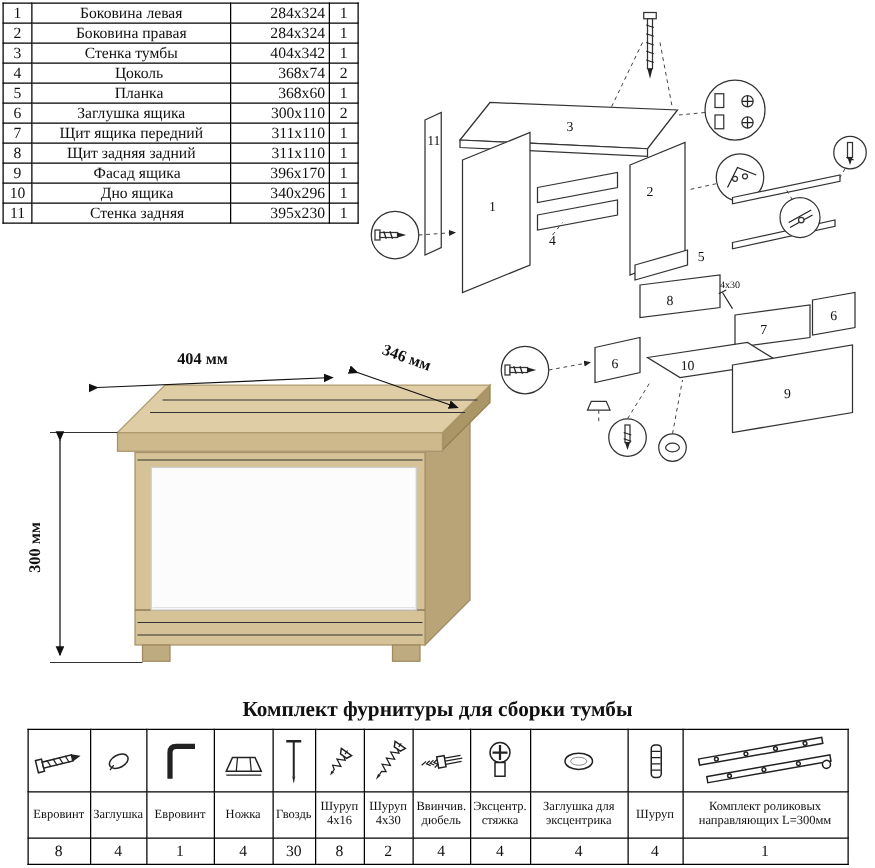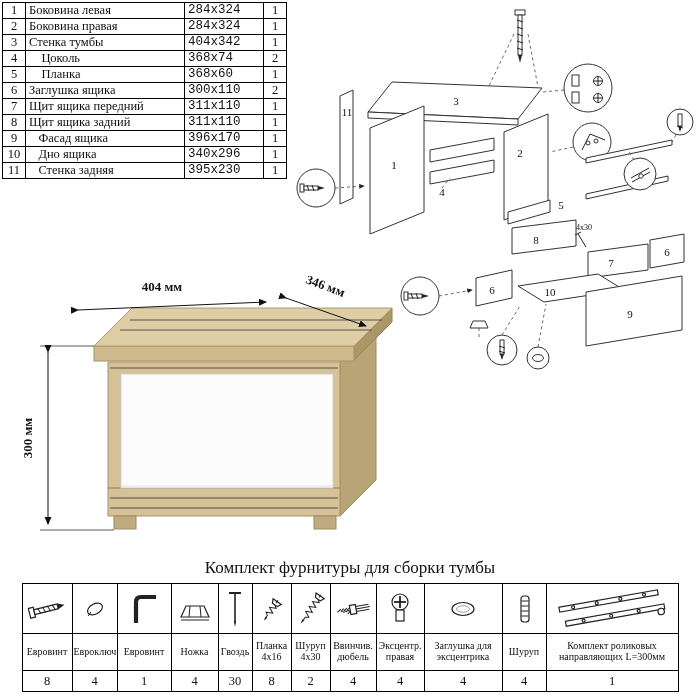--- a/index.html
+++ b/index.html
@@ -8,43 +8,43 @@
     background:#ffffff;color:#111;
     font-family:"Liberation Serif", "DejaVu Serif", serif;
   }
   
   .parts-table{position:absolute;left:2px;top:2px;border-collapse:collapse;table-layout:fixed;}
   .parts-table td{
     border:1px solid #000;font-size:12.5px;line-height:15px;height:15px;
     padding:0 3px;white-space:nowrap;overflow:hidden;
   }
   .parts-table td.c-num{width:22px;text-align:center;padding:0;}
-  .parts-table td.c-name{width:152px;text-align:left;}
-  .parts-table td.c-size{width:72px;text-align:left;font-family:Liberation Mono, monospace;}
+  .parts-table td.c-name{width:152px;text-align:center;}
+  .parts-table td.c-size{width:72px;text-align:right;}
   .parts-table td.c-qty{width:22px;text-align:center;padding:0;}
 
   
   #diagram-svg{position:absolute;left:288px;top:2px;}
   #diagram-svg .panel{fill:#ffffff;stroke:#333;stroke-width:1;}
   #diagram-svg .lbl{font-family:"Liberation Serif",serif;font-size:11px;fill:#111;text-anchor:middle;}
   #diagram-svg .lbl-sm{font-family:"Liberation Serif",serif;font-size:8px;fill:#111;text-anchor:middle;}
   #diagram-svg .det{fill:#ffffff;stroke:#333;stroke-width:1;}
   #diagram-svg .dash{stroke:#444;stroke-width:0.8;stroke-dasharray:3,3;fill:none;}
   #diagram-svg .ln{stroke:#222;stroke-width:1;fill:none;}
   #diagram-svg .solid{fill:#222;stroke:none;}
 
   
   #render-svg{position:absolute;left:14px;top:276px;}
   #render-svg .dim{font-family:"Liberation Serif",serif;font-size:13px;font-weight:bold;fill:#111;text-anchor:middle;}
   #render-svg .dimline{stroke:#111;stroke-width:1;fill:none;}
   #render-svg .tick{stroke:#333;stroke-width:0.8;}
 
   
   .hw-wrap{position:absolute;left:11px;top:558px;width:678px;}
-  .hw-title{font-size:17px;text-align:center;margin:0 0 5px 0;font-weight:normal;}
+  .hw-title{font-size:17px;text-align:center;margin:0 0 5px 0;font-weight:bold;}
   .hw-table{border-collapse:collapse;table-layout:fixed;width:656px;margin:4px auto;}
   .hw-table td{border:1px solid #000;text-align:center;vertical-align:middle;overflow:hidden;}
   .hw-icon-cell{height:47px;}
   .hw-name-cell{font-size:10px;line-height:1.08;height:34px;padding:1px 1px;}
   .hw-qty-cell{font-size:12.5px;height:18px;}
   .hw-table svg{display:block;margin:0 auto;}
   .hwic{stroke:#222;stroke-width:1.2;fill:#fff;}
   .hwfill{fill:#222;stroke:none;}
 </style>
 </head>
@@ -89,21 +89,21 @@
       <td class="c-qty">2</td>
     </tr>
     <tr>
       <td class="c-num">7</td>
       <td class="c-name">Щит ящика передний</td>
       <td class="c-size">311x110</td>
       <td class="c-qty">1</td>
     </tr>
     <tr>
       <td class="c-num">8</td>
-      <td class="c-name">Щит ящика задний</td>
+      <td class="c-name">Щит задняя задний</td>
       <td class="c-size">311x110</td>
       <td class="c-qty">1</td>
     </tr>
     <tr>
       <td class="c-num">9</td>
       <td class="c-name">&nbsp;&nbsp;&nbsp;Фасад ящика</td>
       <td class="c-size">396x170</td>
       <td class="c-qty">1</td>
     </tr>
     <tr>
@@ -458,28 +458,28 @@
               <circle class="hwic" cx="30" cy="28.5" r="1.5"></circle>
               <circle class="hwic" cx="58" cy="28.5" r="1.5"></circle>
               <circle class="hwic" cx="86" cy="28.5" r="1.5"></circle>
               <circle class="hwic" cx="108" cy="33" r="3.2"></circle>
             </g>
           </svg>
         </td>
       </tr>
       <tr>
         <td class="hw-name-cell">Евровинт</td>
-        <td class="hw-name-cell">Евроключ</td>
+        <td class="hw-name-cell">Заглушка</td>
         <td class="hw-name-cell">Евровинт</td>
         <td class="hw-name-cell">Ножка</td>
         <td class="hw-name-cell">Гвоздь</td>
-        <td class="hw-name-cell">Планка 4x16</td>
+        <td class="hw-name-cell">Шуруп 4x16</td>
         <td class="hw-name-cell">Шуруп 4x30</td>
         <td class="hw-name-cell">Ввинчив. дюбель</td>
-        <td class="hw-name-cell">Эксцентр. правая</td>
+        <td class="hw-name-cell">Эксцентр. стяжка</td>
         <td class="hw-name-cell">Заглушка для эксцентрика</td>
         <td class="hw-name-cell">Шуруп</td>
         <td class="hw-name-cell">Комплект роликовых направляющих L=300мм</td>
       </tr>
       <tr>
         <td class="hw-qty-cell">8</td>
         <td class="hw-qty-cell">4</td>
         <td class="hw-qty-cell">1</td>
         <td class="hw-qty-cell">4</td>
         <td class="hw-qty-cell">30</td>

